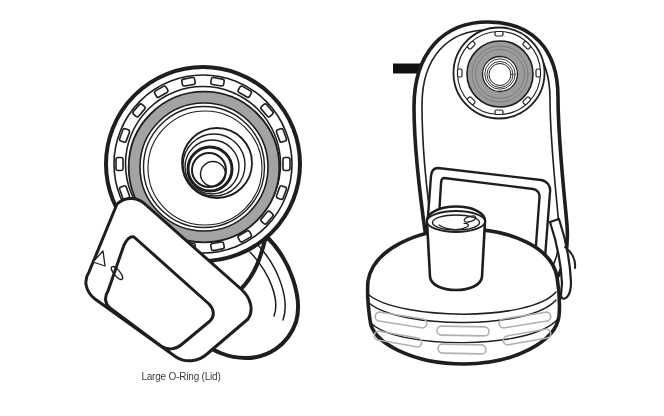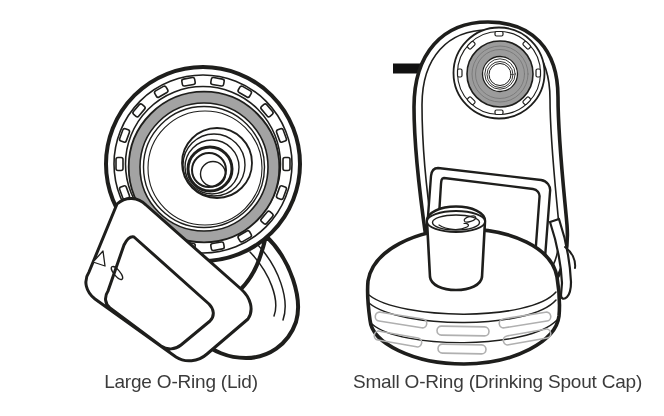--- a/index.html
+++ b/index.html
@@ -8,21 +8,21 @@
     width:664px;height:416px;
     background:#ffffff;
     overflow:hidden;
     font-family:"Liberation Sans", sans-serif;
   }
   .caption{
     position:absolute;
     top:371px;
     width:240px;
     text-align:center;
-    font-size:19px;
+    font-size:10px;
     letter-spacing:-0.2px;
     color:#3b3b3b;
     white-space:nowrap;
   }
   .caption-left{left:61px;}
   .caption-right{left:353px;}
   svg{display:block;position:absolute;left:0;top:0;}
 </style>
 </head>
 <body>
@@ -154,17 +154,14 @@
         <path stroke-width="1.2" d="M 439 225 C 447 230 459 231 467 227 C 470 225.5 468 223 464 223.5"></path>
         <ellipse cx="470" cy="219" rx="6" ry="2.5" transform="rotate(-18 470 219)" stroke-width="1.2"></ellipse>
       </g>
 
     </g>
   </svg>
 
   <div class="caption caption-left">
     <span>Large O-Ring (Lid)</span>
   </div>
-  <div class="caption caption-right">
-    <span>Small O-Ring (Drinking Spout Cap)</span>
-  </div>
 
 </div>
 
 </body></html>

